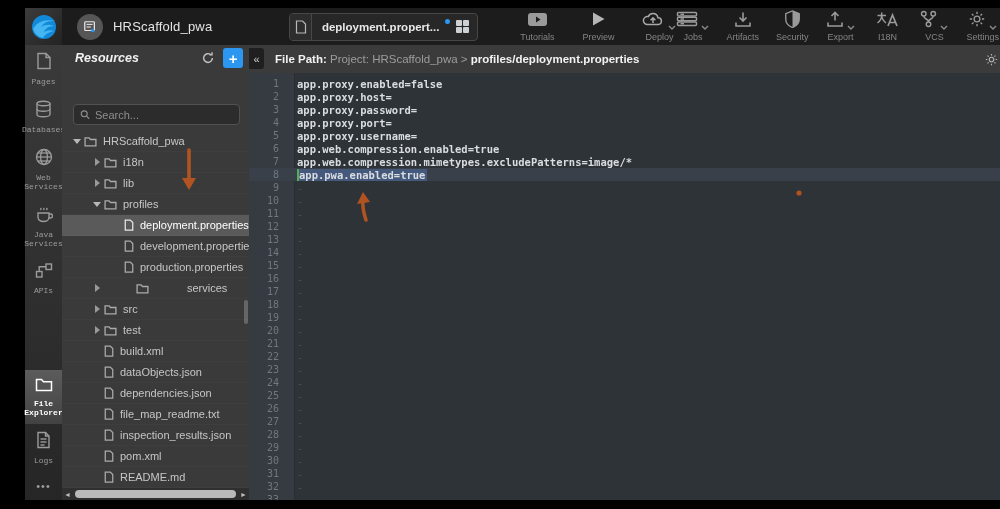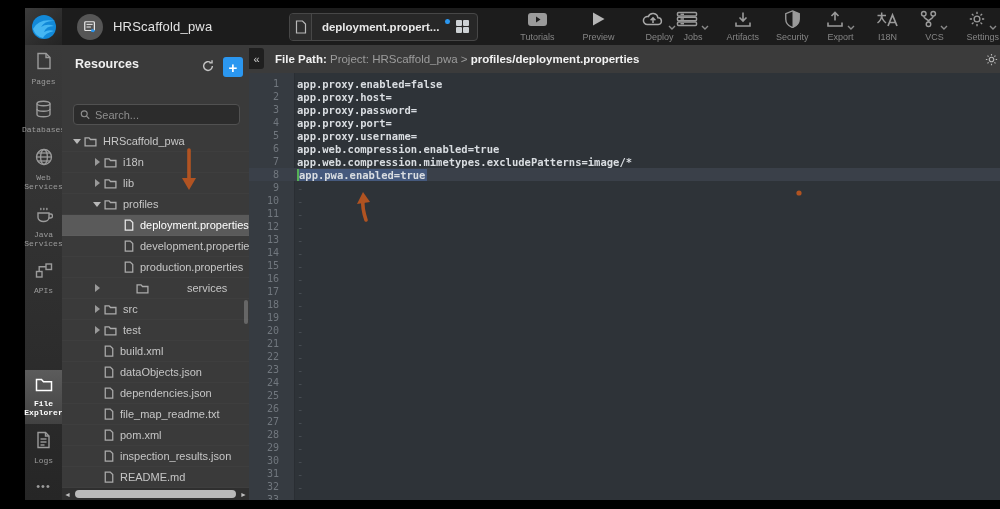--- a/index.html
+++ b/index.html
@@ -37,21 +37,21 @@
   .rail { width:37px; background:linear-gradient(180deg,#3a3a3a,#262626); display:flex; flex-direction:column; align-items:stretch; }
   .rail-item { padding:7px 1px; display:flex; flex-direction:column; align-items:center; color:#9b9b9b; cursor:pointer; }
   .rail-item .rlbl { font-size:8px; text-align:center; line-height:9px; margin-top:3px;font-family:Liberation Mono, monospace; }
   .rail-item.active { background:linear-gradient(180deg,#5c5c5c,#424242); color:#fff; }
   .rail-item.active .rlbl { color:#fff; font-weight:bold; }
   .rail-spacer { flex:1; }
   .rail-dots { color:#9b9b9b; text-align:center; font-size:11px; letter-spacing:1px; padding:8px 0; cursor:pointer;}
 
   
   .resources { width:187px; background:#3a3a3a; position:relative; overflow:hidden; }
-  .res-header { height:26px; display:flex; padding:12px 6px 0 13px; }
+  .res-header { height:26px; display:flex; align-items:center; padding:0 6px 0 13px;font-style:italic; }
   .res-title { color:#f0f0f0; font-size:12.5px; font-weight:bold; flex:1; }
   .res-refresh { color:#c4c4c4; width:18px; height:18px; display:flex; align-items:center; justify-content:center; cursor:pointer; }
   .res-add { width:20px; height:20px; background:#2b97f0; color:#fff; border-radius:3px; font-size:15px;
              display:flex; align-items:center; justify-content:center; margin-left:6px; cursor:pointer; font-weight:bold; }
   .searchwrap { padding:4px 9px 6px 11px; }
   .searchbox { height:21px; background:#2c2c2c; border:1px solid #515151; border-radius:4px;
                display:flex; align-items:center; padding:0 6px; color:#8e8e8e;margin-top:29px; }
   .searchbox input { background:transparent; border:none; outline:none; color:#cfcfcf; font-size:11px; width:100%; margin-left:5px; }
   .searchbox input::placeholder { color:#8e8e8e; }
   .tree { }
@@ -468,30 +468,30 @@
             </span>
             <span>file_map_readme.txt</span>
           </div>
           <div class="trow" style="padding-left: 30px;">
             <span class="expander"></span>
             <span class="ticon">
               <svg width="10" height="12" viewBox="0 0 12 14" fill="none" stroke="currentColor" stroke-width="1.5">
                 <path d="M1.5 1 h6 l3 3 v9 h-9 z"></path>
               </svg>
             </span>
+            <span>inspection_results.json</span>
+          </div>
+          <div class="trow" style="padding-left: 30px;">
+            <span class="expander"></span>
+            <span class="ticon">
+              <svg width="10" height="12" viewBox="0 0 12 14" fill="none" stroke="currentColor" stroke-width="1.5">
+                <path d="M1.5 1 h6 l3 3 v9 h-9 z"></path>
+              </svg>
+            </span>
             <span>pom.xml</span>
-          </div>
-          <div class="trow" style="padding-left: 30px;">
-            <span class="expander"></span>
-            <span class="ticon">
-              <svg width="10" height="12" viewBox="0 0 12 14" fill="none" stroke="currentColor" stroke-width="1.5">
-                <path d="M1.5 1 h6 l3 3 v9 h-9 z"></path>
-              </svg>
-            </span>
-            <span>inspection_results.json</span>
           </div>
           <div class="trow" style="padding-left: 30px;">
             <span class="expander"></span>
             <span class="ticon">
               <svg width="10" height="12" viewBox="0 0 12 14" fill="none" stroke="currentColor" stroke-width="1.5">
                 <path d="M1.5 1 h6 l3 3 v9 h-9 z"></path>
               </svg>
             </span>
             <span>README.md</span>
           </div>

